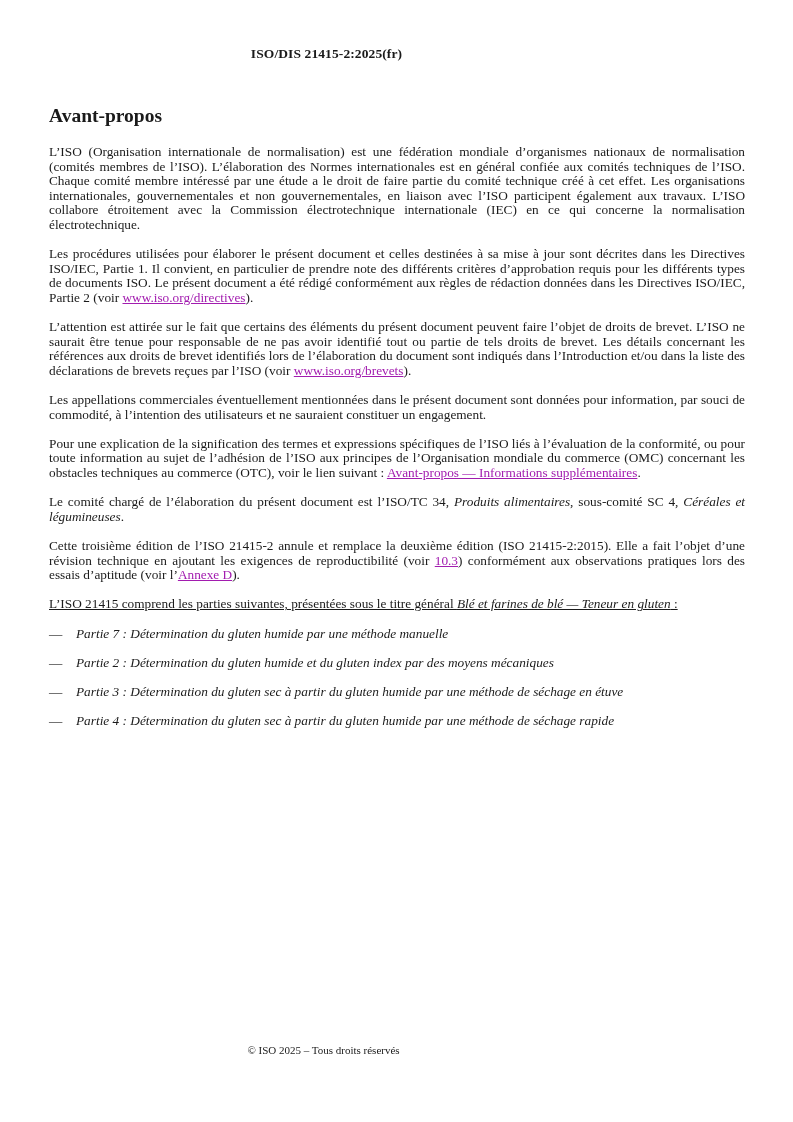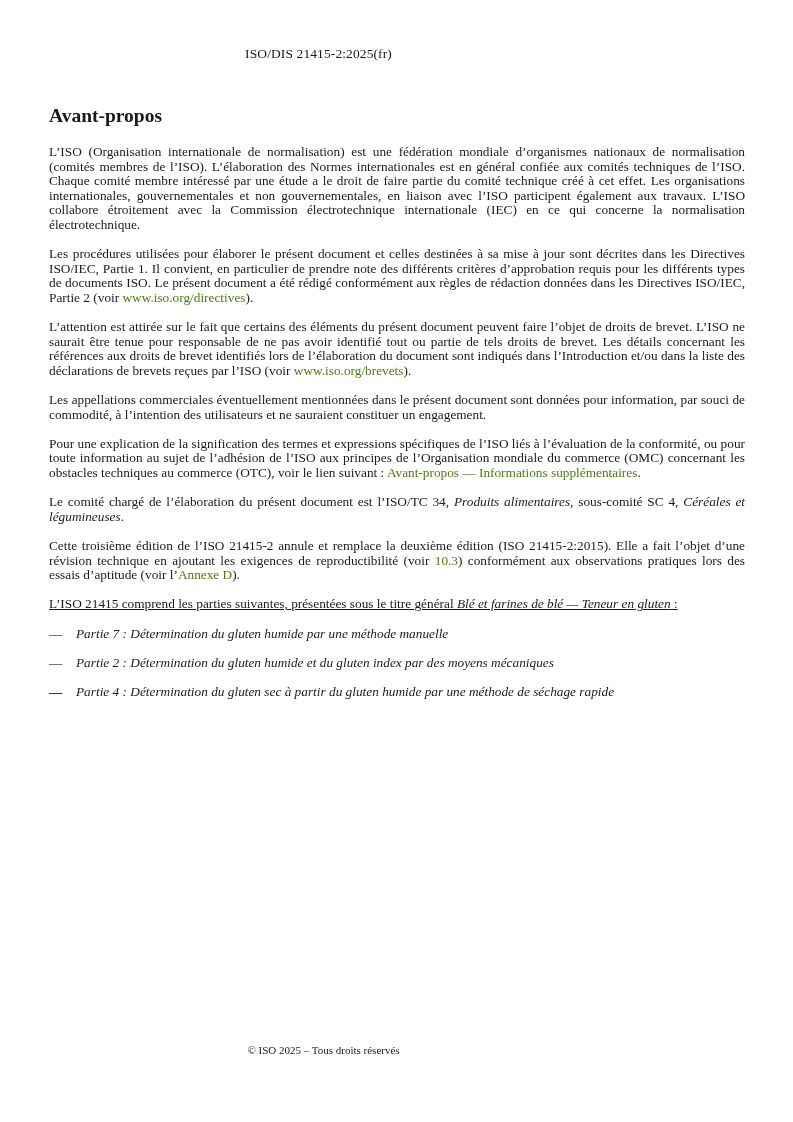--- a/index.html
+++ b/index.html
@@ -11,25 +11,25 @@
       width: 793px;
       height: 1122px;
       position: relative;
       overflow: hidden;
       font-family: "DejaVu Serif", "Liberation Serif", serif;
       color: #1a1a1a;
     }
     .page-header {
       position: absolute;
       top: 46px;
-      left: 0;
+      left: 8px;
       width: 637px;
       text-align: center;
       font-family: "Liberation Serif", serif;
-      font-weight: normal;
+      font-weight: bold;
       font-size: 13.5px;
       letter-spacing: 0.1px;
     }
     .content {
       position: absolute;
       top: 104px;
       left: 49px;
       width: 696px;
     }
     h1.title {
@@ -44,21 +44,22 @@
       font-family: "Liberation Serif", serif;
       font-size: 13.3px;
       line-height: 14.6px;
       text-align: justify;
     }
     p.ragged {
       text-align: left;
       text-decoration: underline;
     }
     a.link {
-      color: #4d7c0f;
+      color: #a21caf;
+      text-decoration: underline;
     }
     em { font-style: italic; }
     .part-list {
       list-style: none;
       margin: 0;
       padding: 0;
     }
     .part-list li {
       position: relative;
       padding-left: 27px;
@@ -118,20 +119,21 @@
     <li>
       <span class="dash">—</span>
       <span class="part-text">Partie 7 : Détermination du gluten humide par une méthode manuelle</span>
     </li>
     <li>
       <span class="dash">—</span>
       <span class="part-text">Partie 2 : Détermination du gluten humide et du gluten index par des moyens mécaniques</span>
     </li>
     <li>
       <span class="dash">—</span>
+      <span class="part-text">Partie 3 : Détermination du gluten sec à partir du gluten humide par une méthode de séchage en étuve</span>
     </li>
     <li>
       <span class="dash">—</span>
       <span class="part-text">Partie 4 : Détermination du gluten sec à partir du gluten humide par une méthode de séchage rapide</span>
     </li>
   </ul>
 </div>
 
 <div class="page-footer">
   <div>© ISO 2025 – Tous droits réservés</div>

